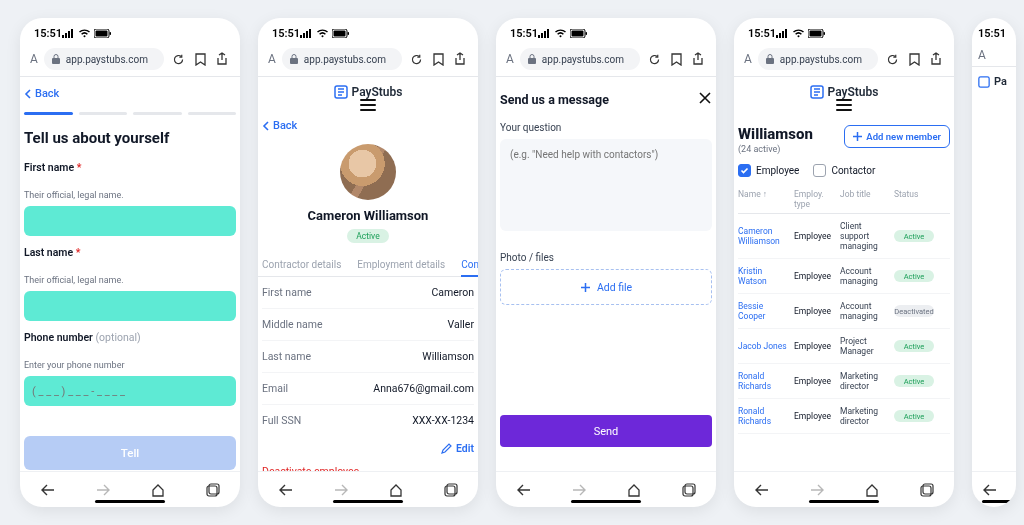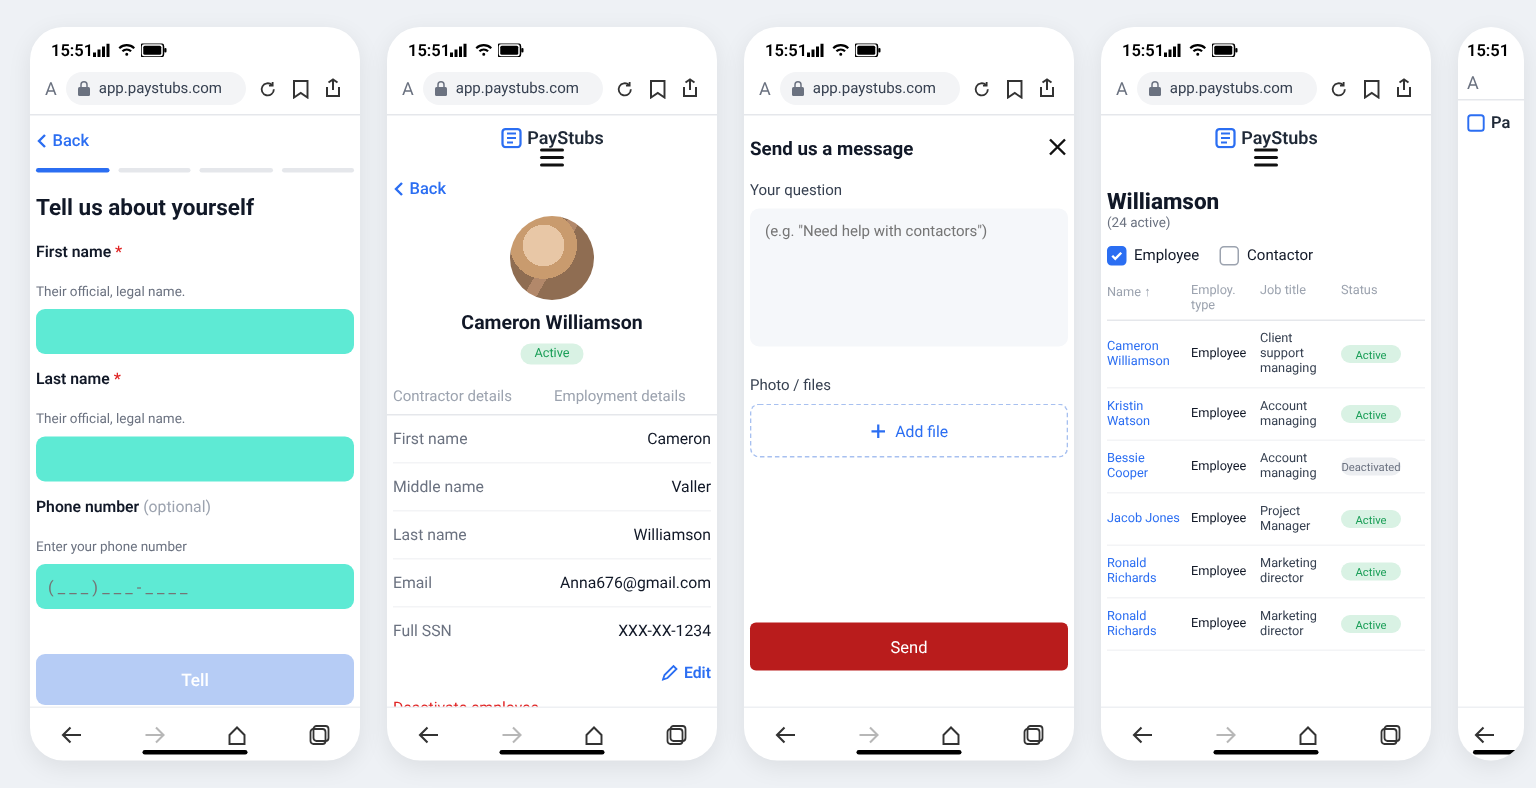--- a/index.html
+++ b/index.html
@@ -28,35 +28,35 @@
   .home-ind { position:absolute; bottom:4px; left:50%; transform:translateX(-50%); width:70px; height:3px; background:#000; border-radius:2px; }
   
   .app-header { display:flex; align-items:center; justify-content:space-between; padding:8px 0;flex-direction:column; }
   .brand { display:flex; align-items:center; gap:4px; color:#1f2937; font-size:12px; font-weight:600; }
   .brand svg { color:#2b6ef2; }
   .hamburger { display:flex; flex-direction:column; gap:3px; cursor:pointer; }
   .hamburger span { width:16px; height:2px; background:#111; border-radius:1px; }
   .avatar { width:56px; height:56px; border-radius:50%; margin:6px auto 8px; background: radial-gradient(circle at 40% 35%, #e8c7a6 0 28%, #c99b6e 28% 45%, transparent 45%), linear-gradient(120deg,#8f6d52 0 45%,#b2886a 45% 55%,#8f6d52 55%) ; background-color:#a8b7c9; display:block; }
   .profile-name { text-align:center; font-size:13px; font-weight:700; margin-bottom:6px; }
   .chip { display:block; width:42px; margin:0 auto 10px; text-align:center; background:#d9f2e4; color:#1a9e57; font-size:8.5px; padding:2px 0; border-radius:8px; }
-  .tabs { display:flex; gap:28px; font-size:10px; color:#9ca3af; border-bottom:1px solid #e5e7eb; margin:0 -14px; padding:0 14px; }
+  .tabs { display:flex; gap:16px; font-size:10px; color:#9ca3af; border-bottom:1px solid #e5e7eb; margin:0 -14px; padding:0 14px; }
   .tab { padding:6px 0 5px; cursor:pointer; white-space:nowrap; }
   .tab.active { color:#2b6ef2; border-bottom:2px solid #2b6ef2; margin-bottom:-1px; }
   .kv { display:flex; justify-content:space-between; padding:9px 0; font-size:10.5px; border-bottom:1px solid #f3f4f6; }
   .kv .k { color:#6b7280; }
   .kv .v { color:#111827; }
   .edit-link { display:flex; align-items:center; gap:4px; justify-content:flex-end; color:#2b6ef2; font-size:10.5px; font-weight:600; padding:6px 0; cursor:pointer; }
   .danger-link { color:#e02424; font-size:10.5px; padding:4px 0; cursor:pointer; }
   
   .modal-head { display:flex; justify-content:space-between; align-items:center; padding:14px 0 10px; }
   .modal-head h3 { font-size:12.5px; font-weight:700; }
   .section-label { font-size:10px; color:#374151; margin:4px 0 6px; }
   .textarea { width:100%; height:92px; background:#f5f7fa; border:none; border-radius:6px; font-size:10px; color:#9ca3af; padding:10px; resize:none; }
   .dropzone { border:1px dashed #a7c0f0; border-radius:6px; height:36px; display:flex; align-items:center; justify-content:center; gap:6px; color:#2b6ef2; font-size:10.5px; cursor:pointer; margin-top:6px; }
-  .send-btn { width:100%; height:32px; background:#b91c1c; color:#fff; border:none; border-radius:4px; font-size:11px; margin-top:110px; cursor:pointer; }
+  .send-btn { width:100%; height:32px; background:#6d28d9; color:#fff; border:none; border-radius:4px; font-size:11px; margin-top:110px; cursor:pointer; }
   
   .emp-head { display:flex; justify-content:space-between; align-items:flex-start; padding:6px 0 8px; }
   .emp-head h2 { font-size:15px; font-weight:800; }
   .emp-sub { font-size:9px; color:#6b7280; margin-top:1px; }
   .add-btn { border:1px solid #2b6ef2; color:#2b6ef2; background:#fff; font-size:9.5px; font-weight:600; padding:5px 8px; border-radius:6px; display:flex; align-items:center; gap:4px; cursor:pointer; }
   .filters { display:flex; gap:14px; align-items:center; padding:2px 0 8px; font-size:10px; }
   .chk { width:13px; height:13px; border:1.5px solid #9ca3af; border-radius:3px; display:inline-flex; align-items:center; justify-content:center; }
   .chk.checked { background:#2b6ef2; border-color:#2b6ef2; color:#fff; }
   .table-head { display:grid; grid-template-columns:52px 42px 50px 40px; gap:4px; font-size:8.5px; color:#9ca3af; border-bottom:1px solid #e5e7eb; padding:4px 0; }
   .row { display:grid; grid-template-columns:52px 42px 50px 40px; gap:4px; align-items:center; font-size:8.5px; border-bottom:1px solid #f3f4f6; padding:7px 0; }
@@ -453,20 +453,26 @@
           <span></span>
           <span></span>
           <span></span>
         </div>
     </div>
     <div class="emp-head">
       <div>
         <h2>Williamson</h2>
         <div class="emp-sub">(24 active)</div>
       </div>
+      <button class="add-btn">
+        <svg width="9" height="9" viewBox="0 0 9 9">
+            <path d="M4.5 0v9M0 4.5h9" stroke="#2b6ef2" stroke-width="1.5"></path>
+          </svg>
+        <span>Add new member</span>
+      </button>
     </div>
     <div class="filters">
       <label style="display:flex;align-items:center;gap:5px;cursor:pointer">
         <span class="chk checked">
             <svg width="9" height="9" viewBox="0 0 9 9">
               <path d="M1.5 4.5l2 2 4-4" stroke="#fff" stroke-width="1.6" fill="none"></path>
             </svg>
           </span>
         <span>Employee</span>
       </label>

